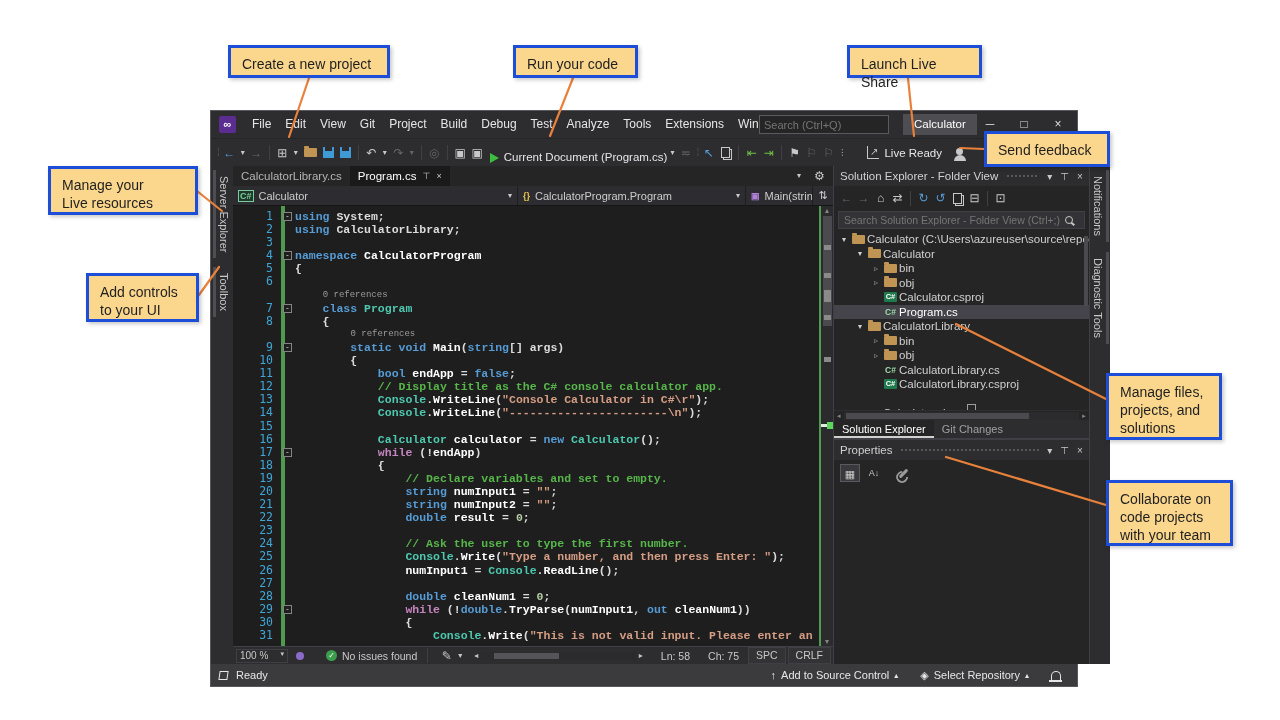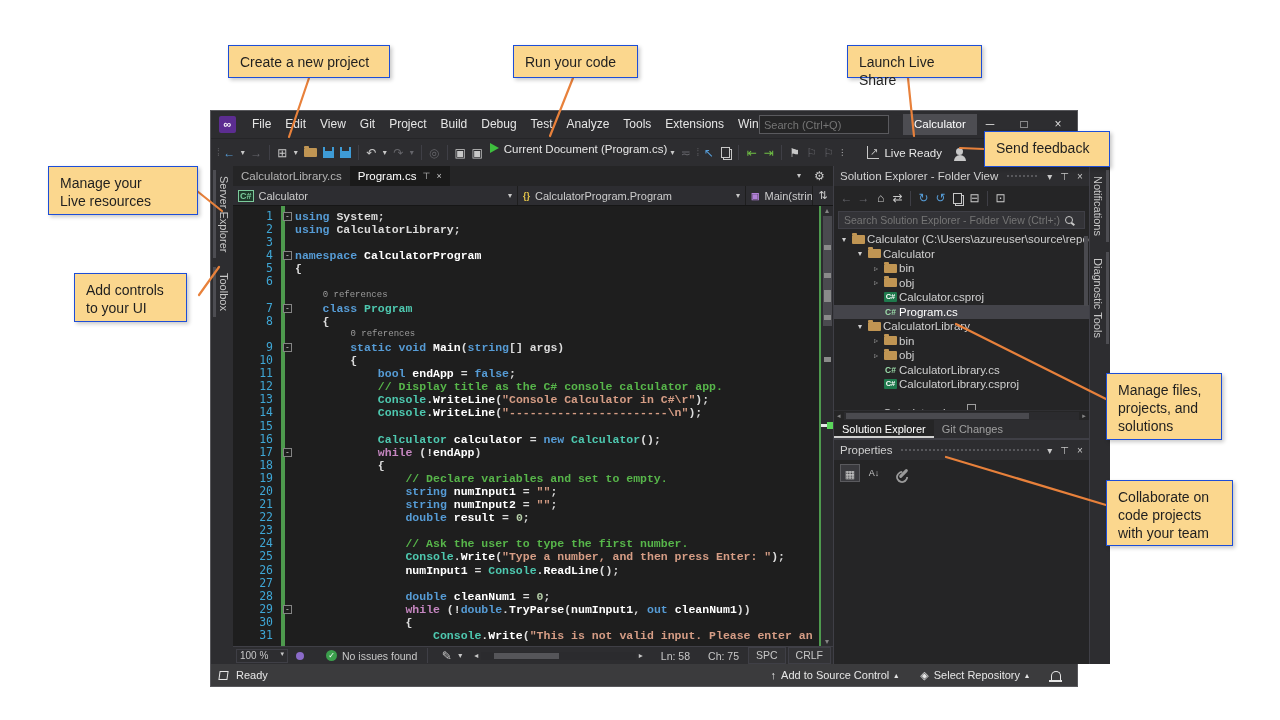--- a/index.html
+++ b/index.html
@@ -1,29 +1,29 @@
 <!DOCTYPE html>
 <html><head>
 <meta charset="utf-8">
 <style>
   * { box-sizing: border-box; margin: 0; padding: 0; }
   html,body { width:1280px; height:720px; background:#fff; font-family:"Liberation Sans",sans-serif; overflow:hidden; }
   #canvas { position:relative; width:1280px; height:720px; background:#fff; }
 
   
   #arrows { position:absolute; left:0; top:0; z-index:8; pointer-events:none; }
-  .callout { position:absolute; z-index:10; background:#FBD78E; border:1px solid #1d4ed8;
+  .callout { position:absolute; z-index:10; background:#FBD78E; border:3px solid #1d4ed8;
              color:#1f1f1f; font-size:14px; line-height:18px; padding:7px 11px;
              white-space:pre-line; box-shadow:2px 2px 4px rgba(0,0,0,.22); }
   #co1{left:228px;top:45px;width:162px;height:33px}
   #co2{left:513px;top:45px;width:125px;height:33px}
   #co3{left:847px;top:45px;width:135px;height:33px}
   #co4{left:984px;top:131px;width:126px;height:36px}
   #co5{left:48px;top:166px;width:150px;height:49px}
-  #co6{left:74px;top:273px;width:113px;height:49px}
+  #co6{left:86px;top:273px;width:113px;height:49px}
   #co7{left:1106px;top:373px;width:116px;height:67px}
   #co8{left:1106px;top:480px;width:127px;height:66px}
 
   
   #vs { position:absolute; left:210px; top:110px; width:868px; height:577px;
         background:#1E1E1E; border:1px solid #58585C; display:flex; flex-direction:column;
         font-size:12px; color:#C8C8C8; z-index:1; }
 
   
   #titlebar { height:27px; background:#2D2D30; display:flex; align-items:center; position:relative; flex:0 0 27px; }
@@ -46,21 +46,21 @@
   
   #toolbar { height:28px; background:#2D2D30; border-top:1px solid #252528; display:flex; align-items:center;
              padding:0 4px; flex:0 0 28px; }
   .ic { display:inline-block; min-width:17px; text-align:center; font-size:12px; color:#C8C8C8; line-height:20px; cursor:default; }
   .ic.small { min-width:10px; font-size:8px; }
   .ic.blue { color:#569CD6; } .ic.green { color:#6FBE44; } .ic.dis { color:#66666B; }
   .tsep { width:1px; height:15px; background:#3F3F46; margin:0 4px; }
   .grip { color:#58585C; font-size:10px; letter-spacing:-1px; margin:0 2px; }
   .run-triangle { width:0; height:0; border-left:9px solid #3EBE3E; border-top:5.5px solid transparent;
                   border-bottom:5.5px solid transparent; display:inline-block; margin:0 5px 0 4px; }
-  #run-group { display:flex; align-items:flex-start; color:#E6E6E6; font-size:11.5px; cursor:default; }
+  #run-group { display:flex; align-items:flex-end; color:#E6E6E6; font-size:11.5px; cursor:default; }
   .ic-save { width:11px; height:11px; background:#3E9BD6; position:relative; display:inline-block; margin:0 3px; }
   .ic-save::after { content:''; position:absolute; left:2px; top:0; width:7px; height:4px; background:#2D2D30; }
   .ic-doc { width:9px; height:11px; border:1px solid #C8C8C8; display:inline-block; margin:0 4px;
             box-shadow:2px 2px 0 -1px #2D2D30, 2px 2px 0 0 #C8C8C8; }
   .ic-folder { width:13px; height:9px; background:#C09553; border-radius:1px; position:relative; display:inline-block; margin:0 3px; }
   .ic-folder::before { content:''; position:absolute; top:-2px; left:0; width:5px; height:2px; background:#C09553; border-radius:1px 1px 0 0; }
   #toolbar-right { margin-left:auto; margin-right:104px; display:flex; align-items:center; }
   .ic-share { border-left:1.5px solid #C8C8C8; border-bottom:1.5px solid #C8C8C8; padding:0 1px 1px 2px;
               font-size:10px; color:#C8C8C8; margin-right:5px; }
   #live-share-label { font-size:11.5px; color:#E6E6E6; margin-right:14px; }

